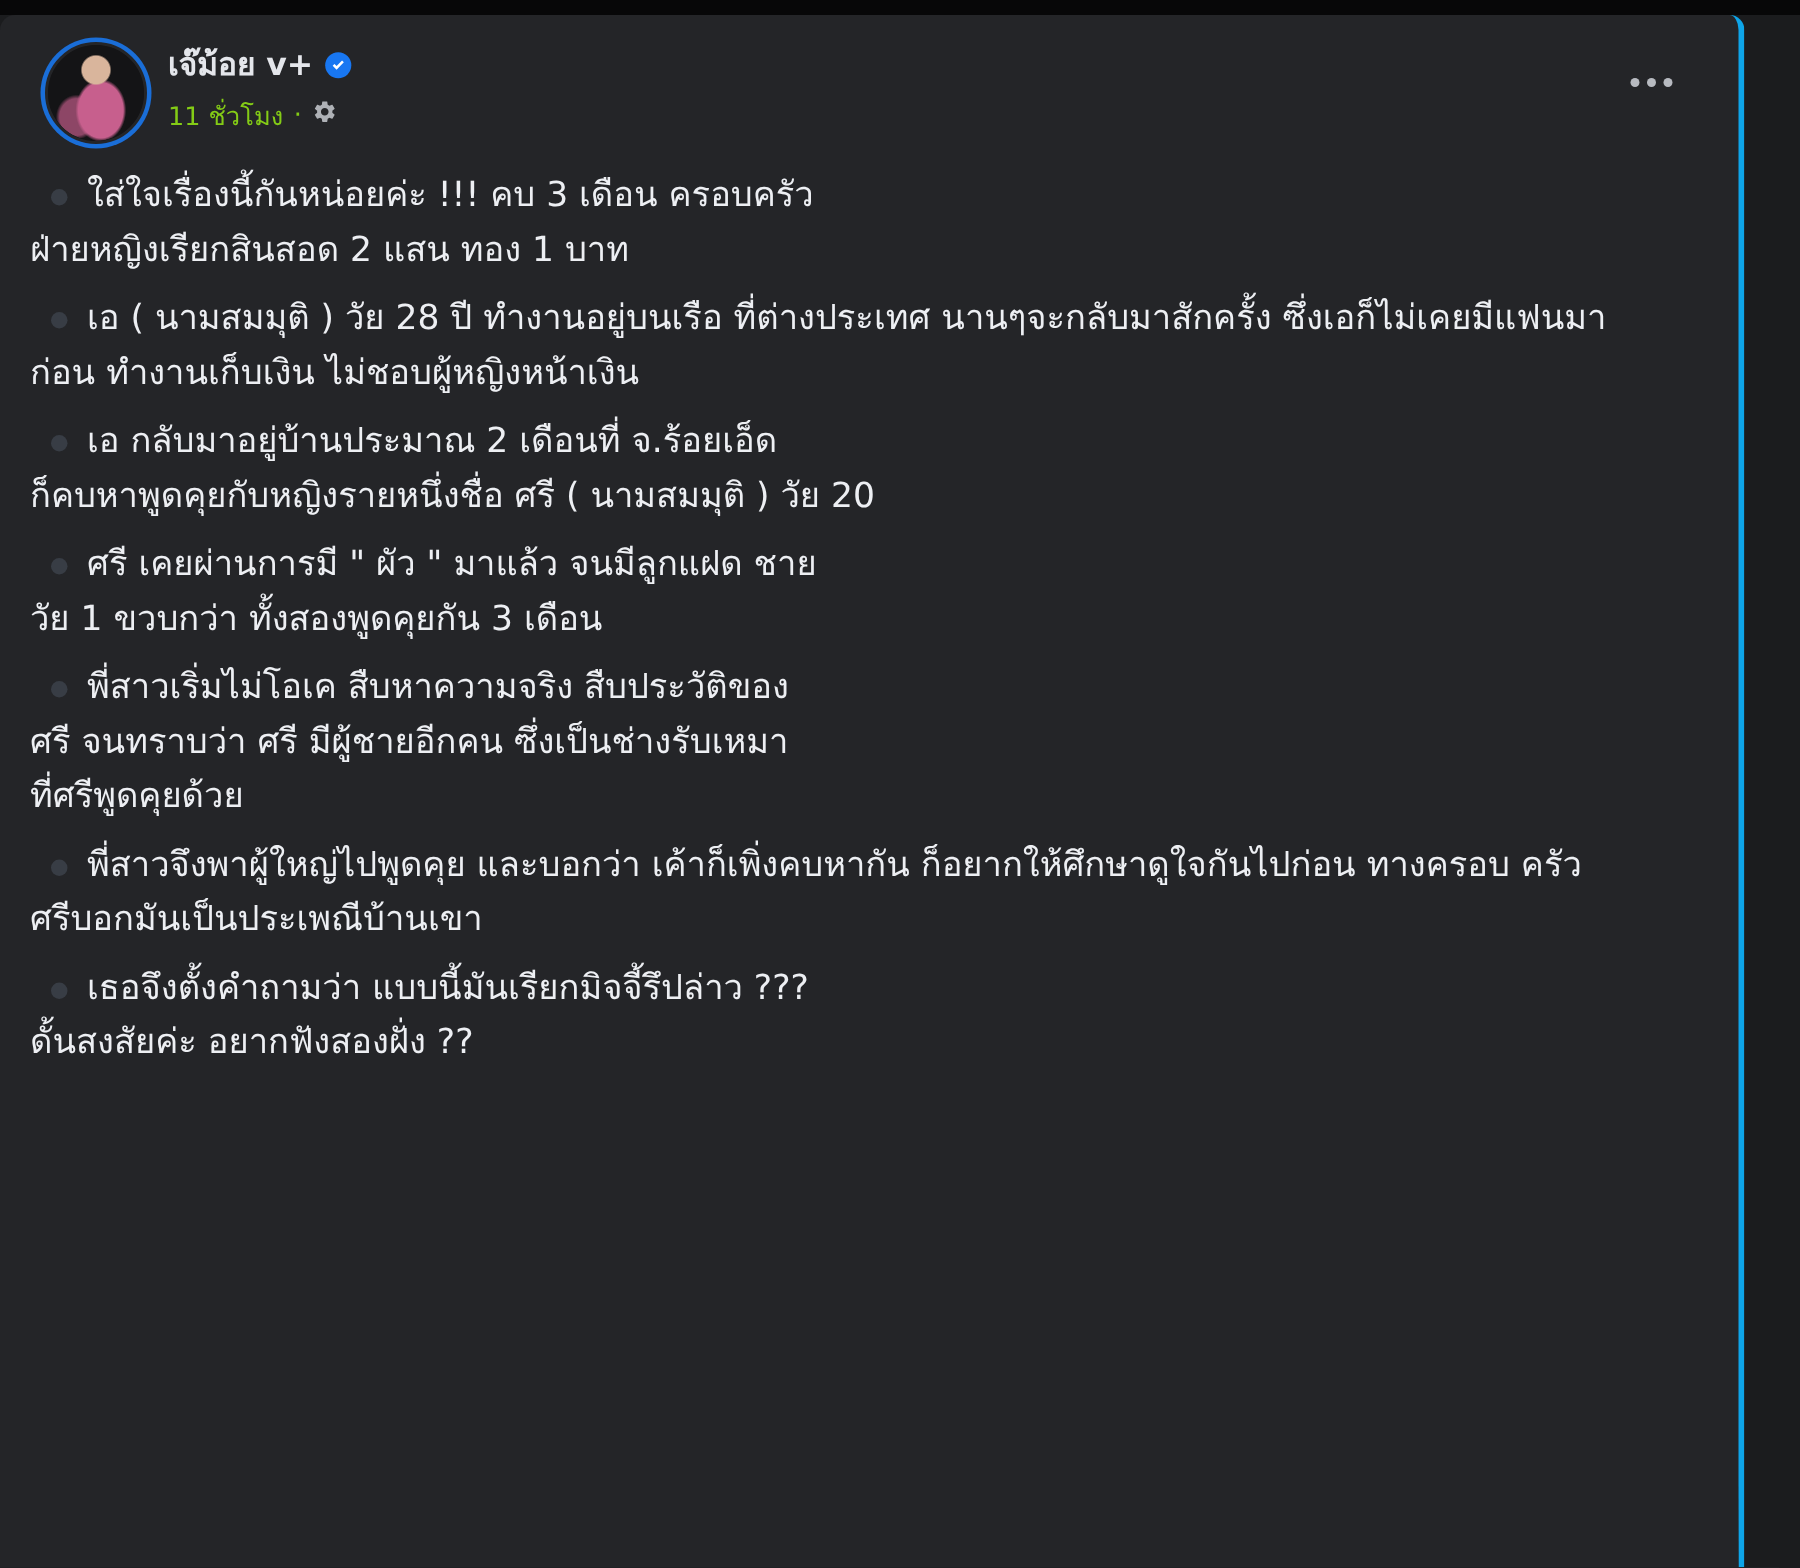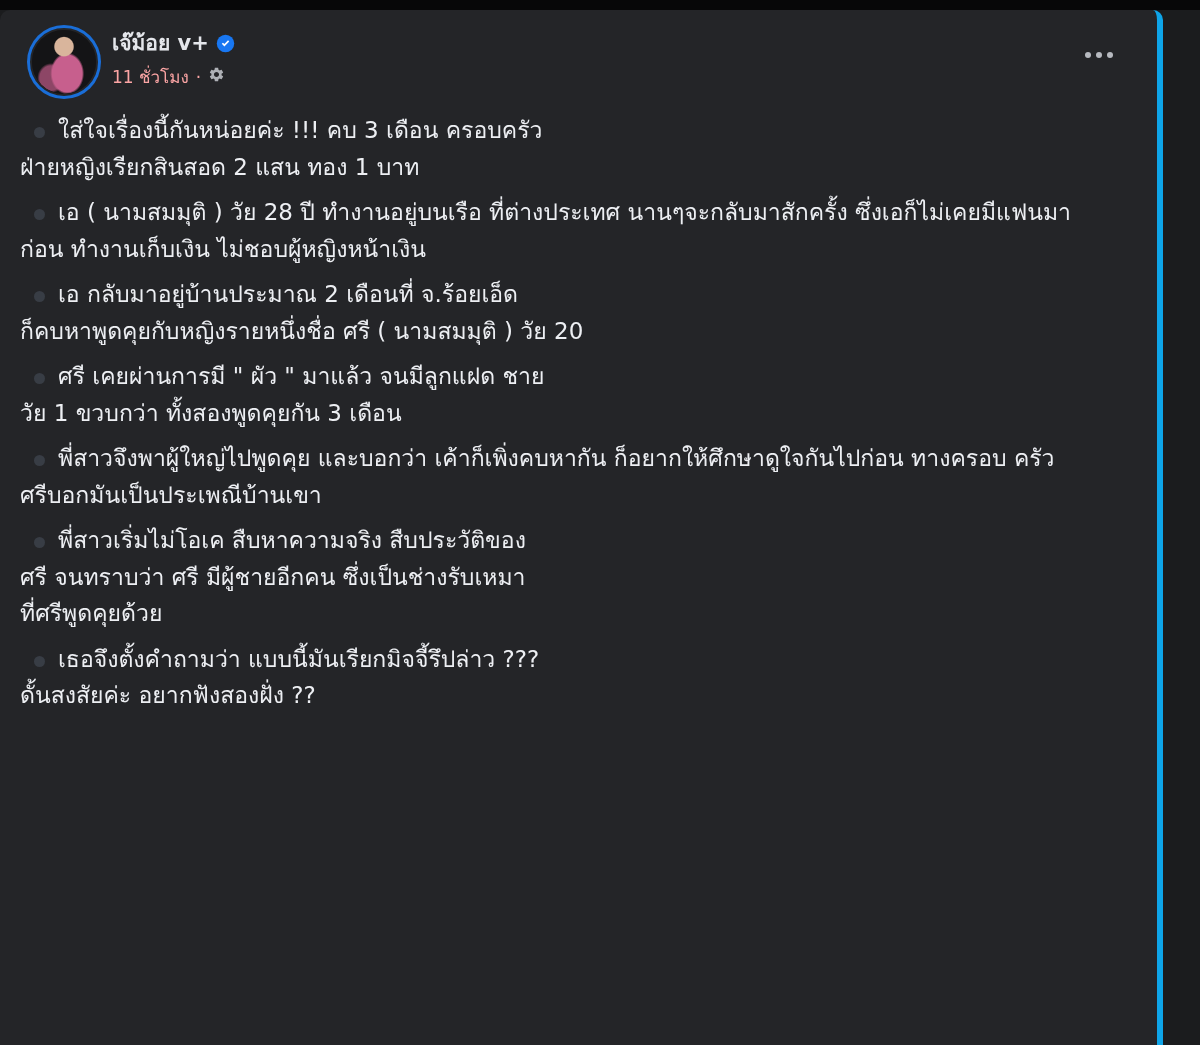--- a/index.html
+++ b/index.html
@@ -11,21 +11,21 @@
   }
   .top-strip{
     position:absolute;top:0;left:0;width:1200px;height:10px;
     background:#070708;
   }
   .post-card{
     position:absolute;top:10px;left:0;
     width:1163px;height:1035px;
     background:#242528;
     border-radius:10px 10px 0 0;
-    border-right:6px solid #0ea5e9;
+    border-right:4px solid #0ea5e9;
     box-sizing:border-box;
   }
   .post-header{
     display:flex;align-items:flex-start;
     padding:18px 22px 0 30px;
   }
   .avatar-ring{
     width:64px;height:64px;border-radius:50%;
     background:#151517;
     border:2px solid #242528;
@@ -43,21 +43,21 @@
   }
   .header-text{margin-left:14px;padding-top:2px;}
   .name-row{display:flex;align-items:center;gap:7px;}
   .author-name{
     color:#e4e6eb;font-size:21px;font-weight:bold;line-height:1.25;
     cursor:pointer;
   }
   .verified{display:inline-flex;align-items:center;}
   .meta-row{
     display:flex;align-items:center;gap:7px;
-    color:#fca5a5;font-size:17px;margin-top:7px;
+    color:#84cc16;font-size:17px;margin-top:7px;
   }
   .meta-row .timestamp{cursor:pointer;}
   .more-btn{
     margin-left:auto;margin-top:16px;margin-right:14px;
     display:flex;align-items:center;gap:5px;
     padding:8px;border-radius:50%;cursor:pointer;
   }
   .mdot{width:6px;height:6px;border-radius:50%;background:#b7bac0;display:block;}
   .post-text{
     padding:16px 18px 0 20px;
@@ -107,18 +107,18 @@
       <span class="mdot"></span>
       <span class="mdot"></span>
     </div>
   </div>
 
   <div class="post-text">
       <div class="para"><span class="bullet"></span>ใส่ใจเรื่องนี้กันหน่อยค่ะ !!! คบ 3 เดือน ครอบครัว<br>ฝ่ายหญิงเรียกสินสอด 2 แสน ทอง 1 บาท</div>
       <div class="para"><span class="bullet"></span>เอ ( นามสมมุติ ) วัย 28 ปี ทำงานอยู่บนเรือ ที่ต่างประเทศ นานๆจะกลับมาสักครั้ง ซึ่งเอก็ไม่เคยมีแฟนมา<br>ก่อน ทำงานเก็บเงิน ไม่ชอบผู้หญิงหน้าเงิน</div>
       <div class="para"><span class="bullet"></span>เอ  กลับมาอยู่บ้านประมาณ  2 เดือนที่ จ.ร้อยเอ็ด<br>ก็คบหาพูดคุยกับหญิงรายหนึ่งชื่อ  ศรี ( นามสมมุติ ) วัย 20</div>
       <div class="para"><span class="bullet"></span>ศรี เคยผ่านการมี " ผัว " มาแล้ว จนมีลูกแฝด ชาย<br>วัย 1 ขวบกว่า ทั้งสองพูดคุยกัน 3 เดือน</div>
+      <div class="para"><span class="bullet"></span>พี่สาวเริ่มไม่โอเค  สืบหาความจริง  สืบประวัติของ<br>ศรี จนทราบว่า ศรี มีผู้ชายอีกคน ซึ่งเป็นช่างรับเหมา<br>ที่ศรีพูดคุยด้วย</div>
       <div class="para"><span class="bullet"></span>พี่สาวจึงพาผู้ใหญ่ไปพูดคุย  และบอกว่า เค้าก็เพิ่งคบหากัน ก็อยากให้ศึกษาดูใจกันไปก่อน  ทางครอบ ครัว<br>ศรีบอกมันเป็นประเพณีบ้านเขา</div>
-      <div class="para"><span class="bullet"></span>พี่สาวเริ่มไม่โอเค  สืบหาความจริง  สืบประวัติของ<br>ศรี จนทราบว่า ศรี มีผู้ชายอีกคน ซึ่งเป็นช่างรับเหมา<br>ที่ศรีพูดคุยด้วย</div>
       <div class="para"><span class="bullet"></span>เธอจึงตั้งคำถามว่า แบบนี้มันเรียกมิจจี้รึปล่าว ???<br>ดั้นสงสัยค่ะ อยากฟังสองฝั่ง  ??</div>
     </div>
 
 </div>
 
 </body></html>

